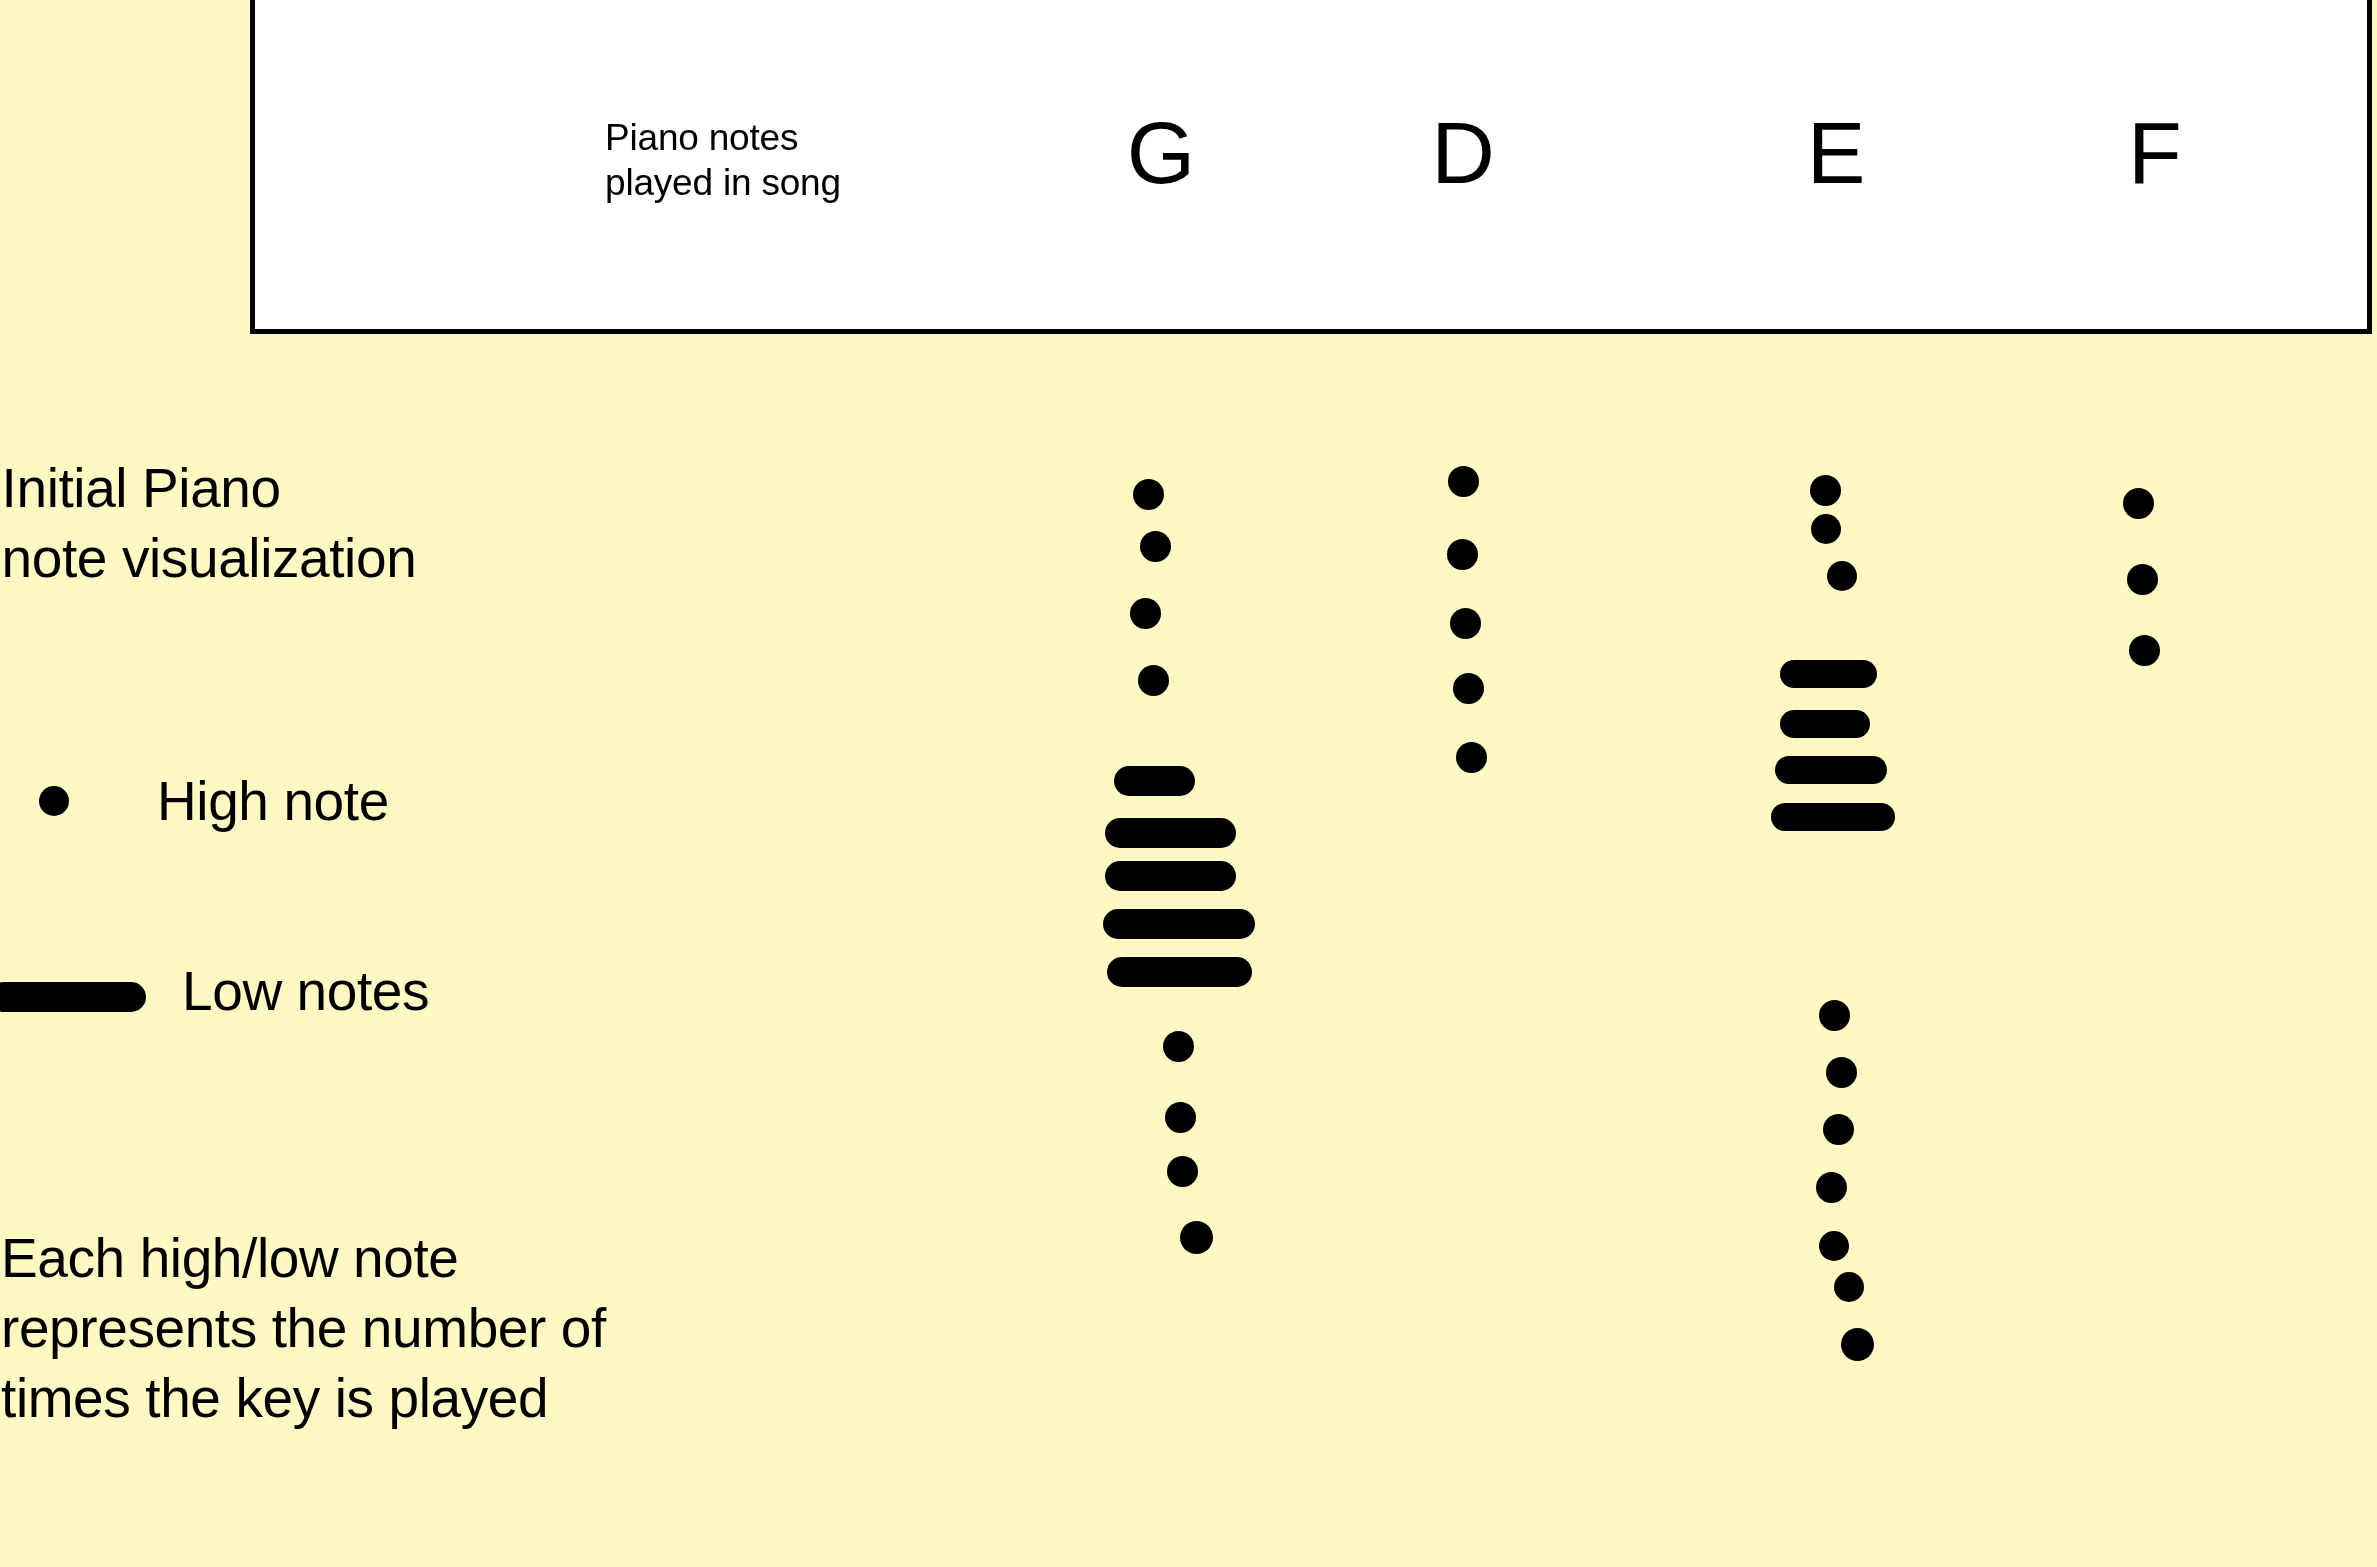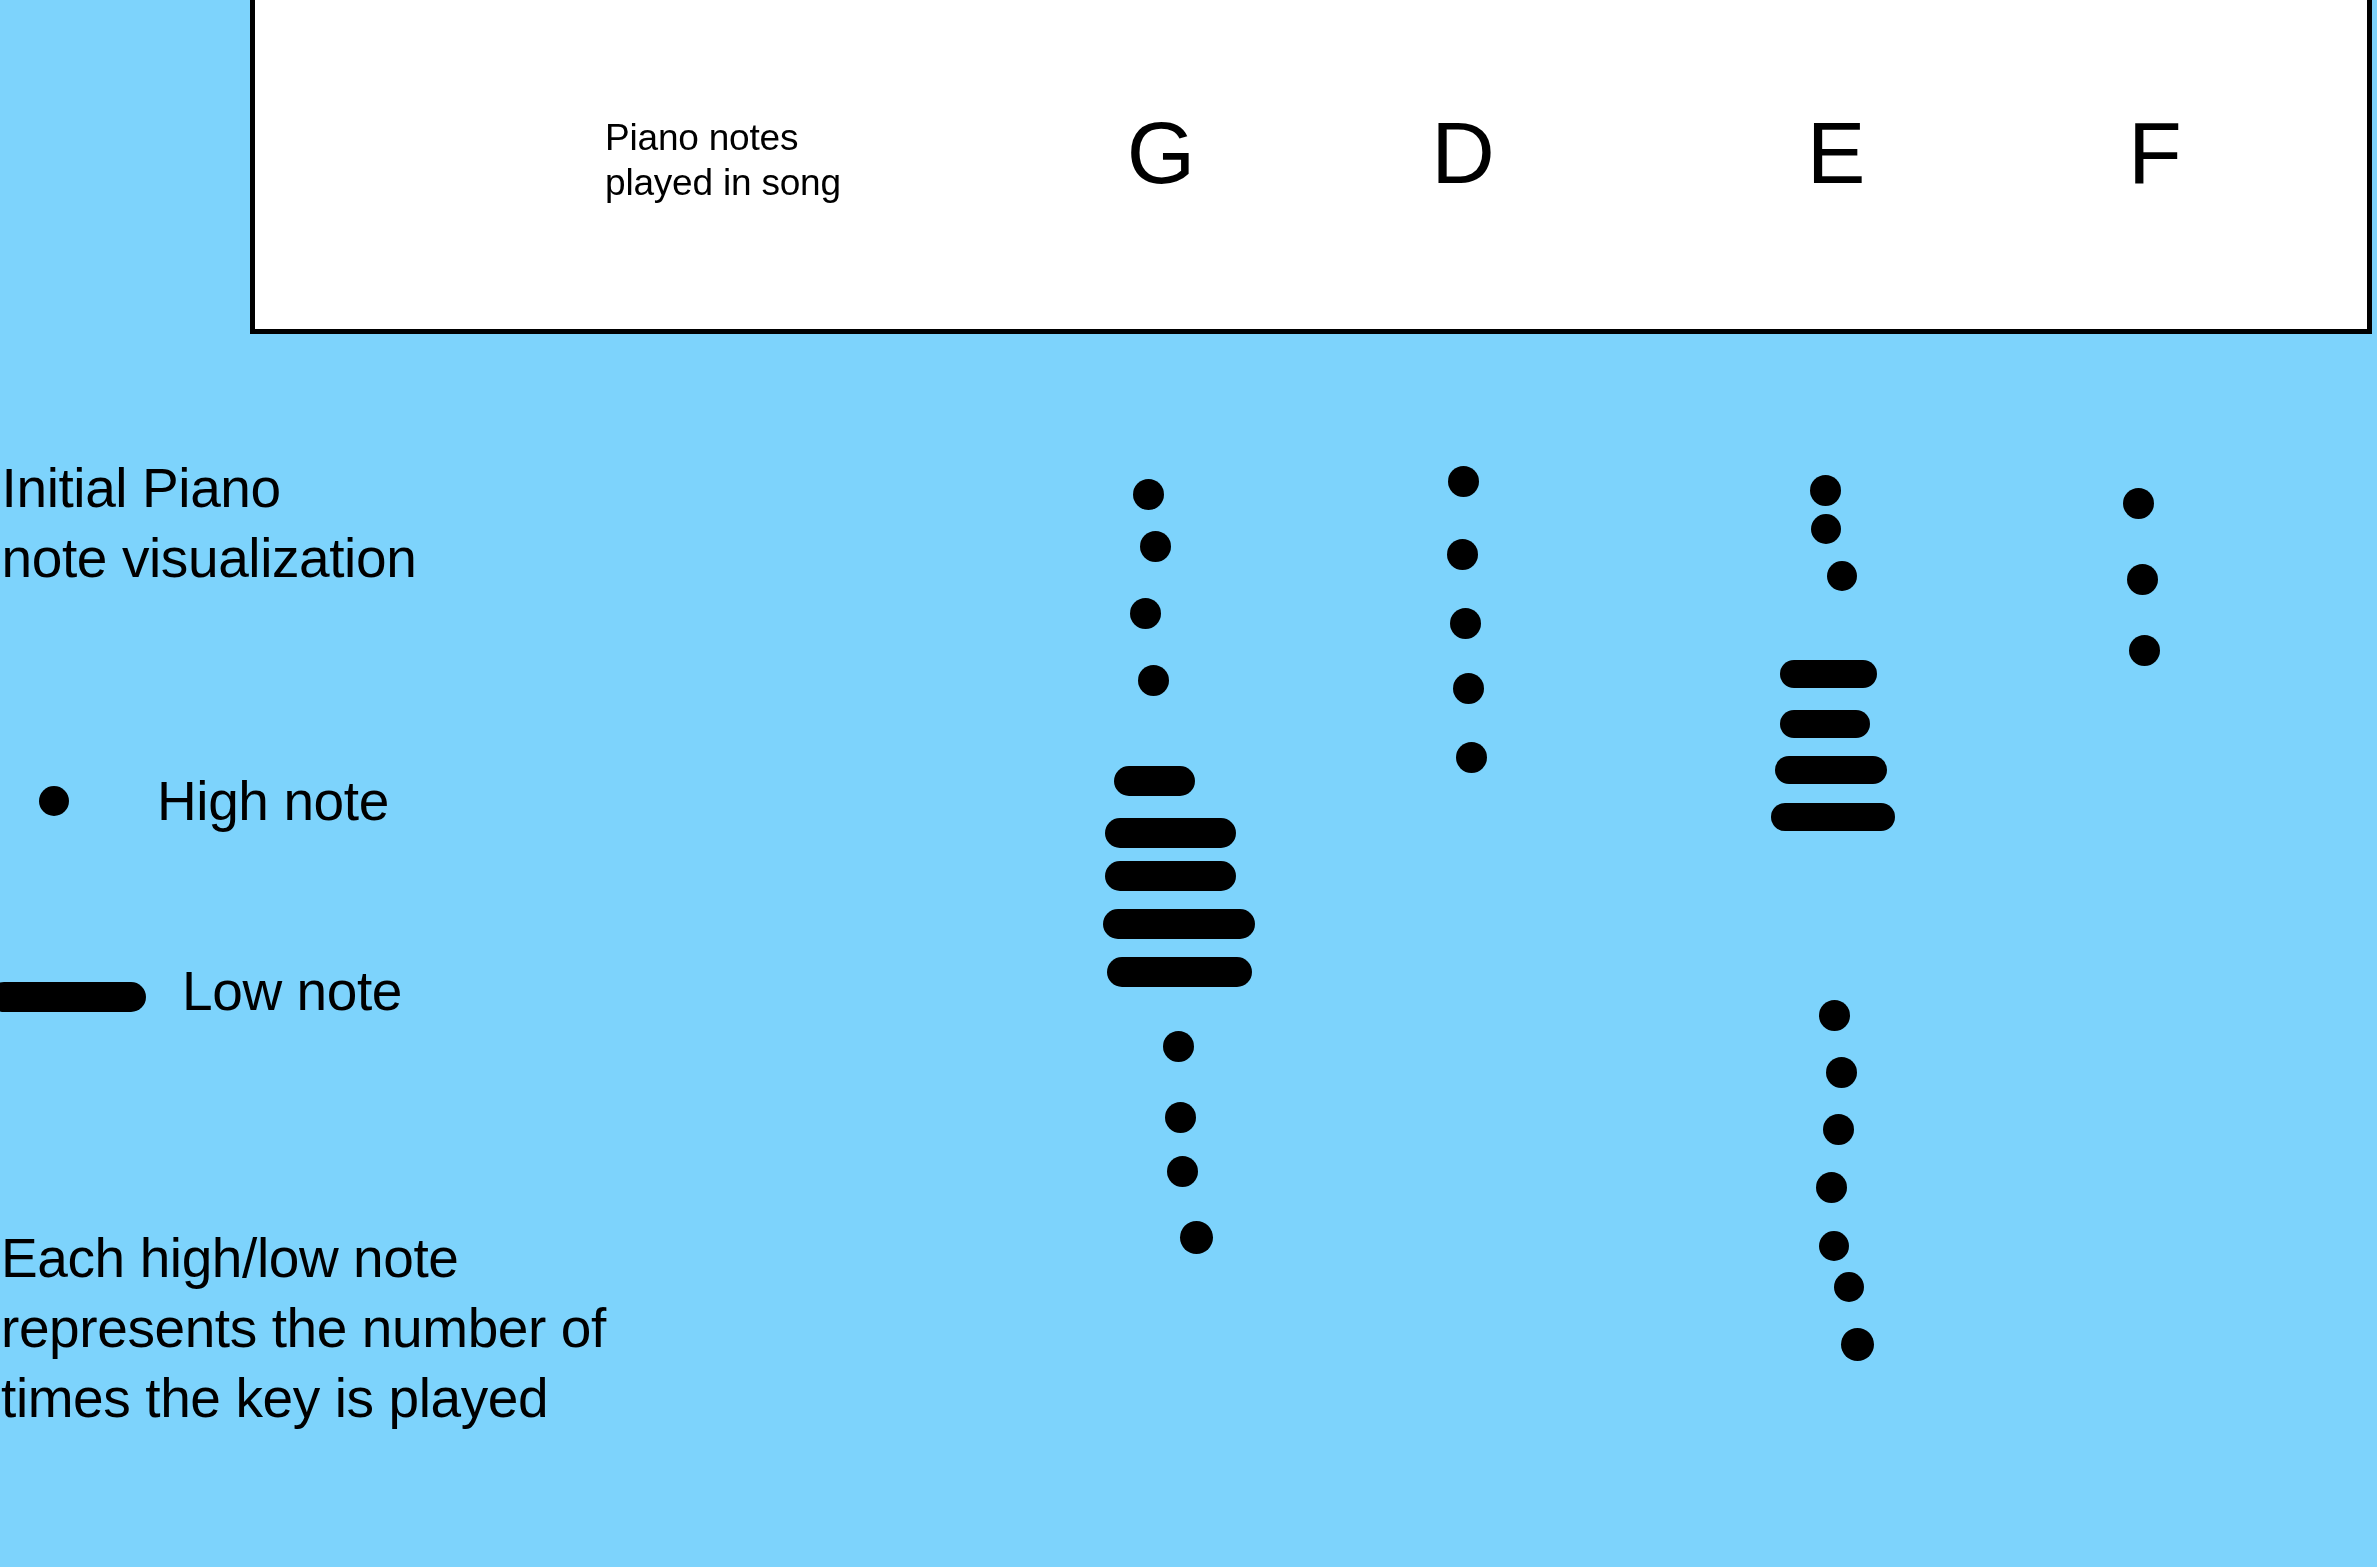--- a/index.html
+++ b/index.html
@@ -9,21 +9,21 @@
     background: #ffffff;
   }
   body {
     font-family: "Liberation Sans", sans-serif;
     color: #000000;
   }
   #stage {
     position: relative;
     width: 2377px;
     height: 1567px;
-    background: #7dd3fc;
+    background: #fef9c3;
     overflow: hidden;
   }
 
   
   #header-box {
     position: absolute;
     left: 250px;
     top: -6.3px;
     width: 2122px;
     height: 340px;
@@ -138,21 +138,21 @@
       </div>
   </div>
 
   <div id="intro-text" class="side-text">Initial Piano
 note visualization</div>
 
   <div id="legend-high-dot"></div>
   <div id="legend-high-label" class="legend-label">High note</div>
 
   <div id="legend-low-bar"></div>
-  <div id="legend-low-label" class="legend-label">Low note</div>
+  <div id="legend-low-label" class="legend-label">Low notes</div>
 
   <div id="footer-text" class="side-text">Each high/low note
 represents the number of
 times the key is played</div>
 
   <div id="marks-layer">
       <div class="col-group">
         <div class="mark-dot" style="left: 1133px; top: 479px; width: 31px; height: 31px;"></div>
         <div class="mark-dot" style="left: 1140px; top: 531px; width: 31px; height: 31px;"></div>
         <div class="mark-dot" style="left: 1130px; top: 598px; width: 31px; height: 31px;"></div>

